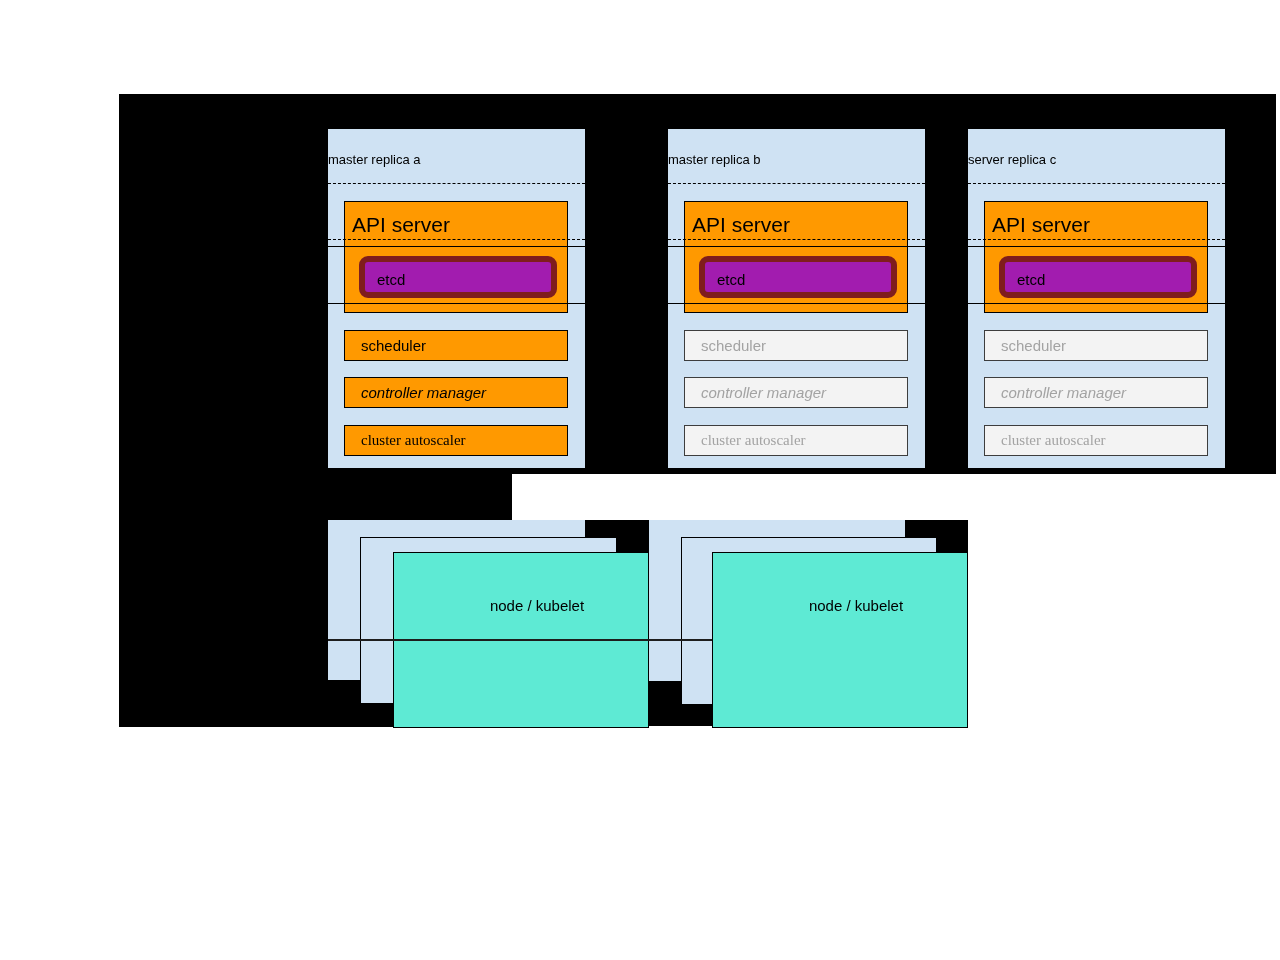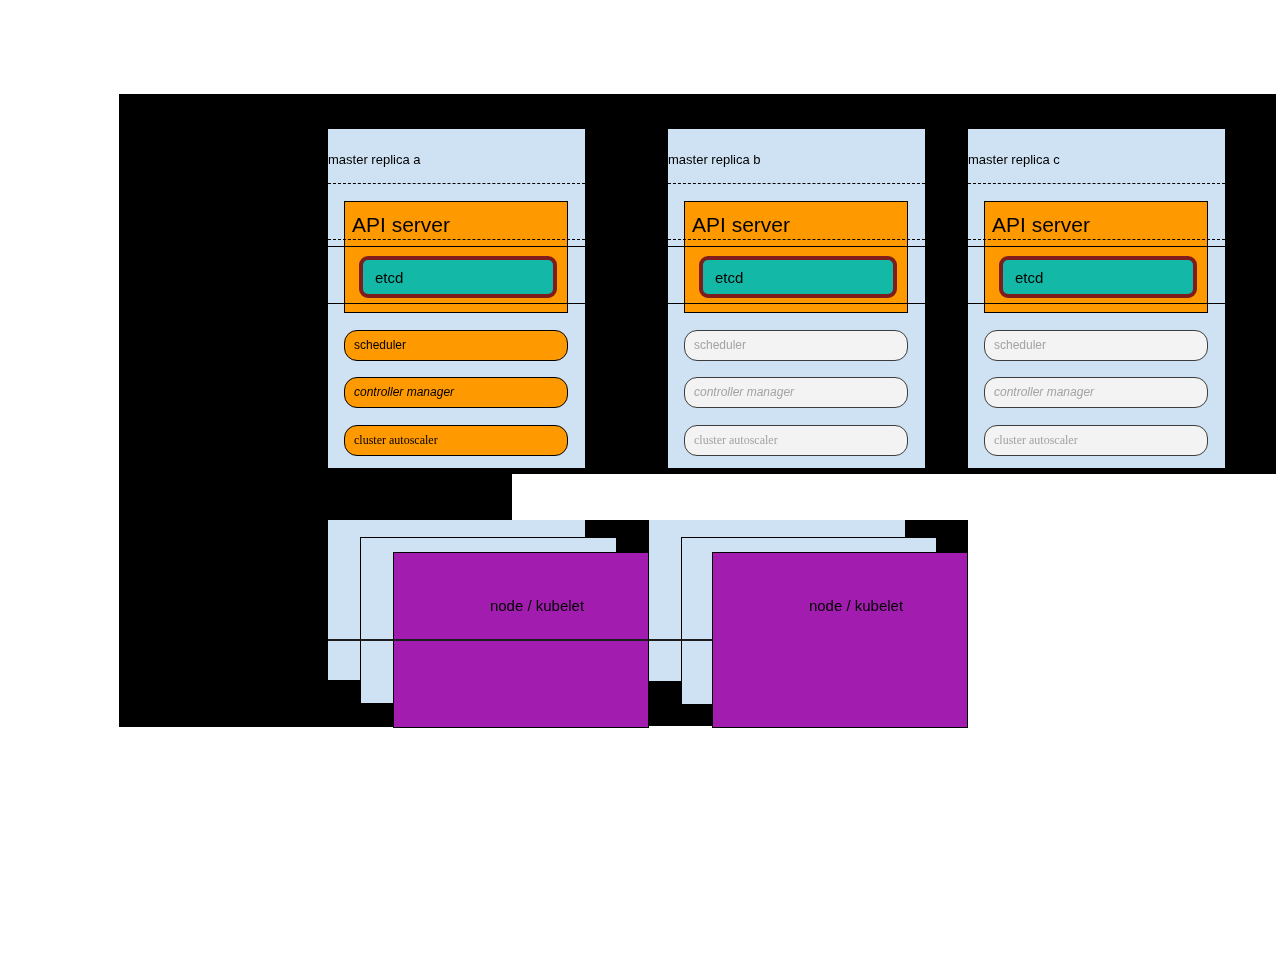--- a/index.html
+++ b/index.html
@@ -31,40 +31,39 @@
   .solid1 { top:117px; border-top:1px solid #000; }
   .solid2 { top:174px; border-top:1px solid #000; }
 
   .api {
     position:absolute; left:16px; top:72px; width:224px; height:112px;
     background:#ff9900; border:1px solid #000; box-sizing:border-box; z-index:1;
   }
   .api-label { position:absolute; top:11px; left:7px; font-size:21px; }
   .etcd {
     position:absolute; left:31px; top:127px; width:198px; height:42px;
-    background:#14b8a6; border:4px solid #7f1d1d; border-radius:9px;
+    background:#a21caf; border:6px solid #7f1d1d; border-radius:9px;
     box-sizing:border-box; z-index:2;
   }
   .etcd-label { padding:9px 0 0 12px; font-size:15px; }
 
   .comp {
     position:absolute; left:16px; width:224px; height:31px;
-    box-sizing:border-box; font-size:12px; line-height:29px; padding-left:9px;
+    box-sizing:border-box; font-size:15px; line-height:29px; padding-left:16px;
     z-index:2;
-    border-radius:13px;
   }
   .comp-1 { top:201px; } .comp-2 { top:248px;font-style:italic; } .comp-3 { top:296px;font-family:Liberation Serif, serif; }
   .comp.active  { background:#ff9900; border:1px solid #000; color:#000; }
   .comp.standby { background:#f3f3f3; border:1px solid #3d3d3d; color:#a3a3a3; }
 
   
   .nback  { position:absolute; background:#cfe2f3; z-index:1; }
   .nmid   { position:absolute; background:#cfe2f3; border:1px solid #000;
             box-sizing:border-box; z-index:2; }
-  .nfront { position:absolute; background:#a21caf; border:1px solid #000;
+  .nfront { position:absolute; background:#5eead4; border:1px solid #000;
             box-sizing:border-box;padding-left:32px; }
   #s1-back  { left:328px; top:520px; width:257px; height:160px; }
   #s1-mid   { left:360px; top:537px; width:257px; height:167px; }
   #s1-front { left:393px; top:552px; width:256px; height:176px; z-index:3; }
   #s2-back  { left:649px; top:520px; width:256px; height:161px; }
   #s2-mid   { left:681px; top:537px; width:256px; height:168px; }
   #s2-front { left:712px; top:552px; width:256px; height:176px; z-index:5; }
   .node-label { text-align:center; padding-top:44px; font-size:15px; }
   #long-line {
     position:absolute; left:328px; top:639px; width:384px; height:2px;
@@ -109,21 +108,21 @@
     </div>
     <div class="etcd">
       <div class="etcd-label">etcd</div>
     </div>
     <div class="comp comp-1 standby">scheduler</div>
     <div class="comp comp-2 standby">controller manager</div>
     <div class="comp comp-3 standby">cluster autoscaler</div>
   </div>
 
   <div class="master" id="master-c">
-    <div class="master-title">master replica c</div>
+    <div class="master-title">server replica c</div>
     <div class="hline dash1"></div>
     <div class="hline dash2"></div>
     <div class="hline solid1"></div>
     <div class="hline solid2"></div>
     <div class="api">
       <div class="api-label">API server</div>
     </div>
     <div class="etcd">
       <div class="etcd-label">etcd</div>
     </div>

